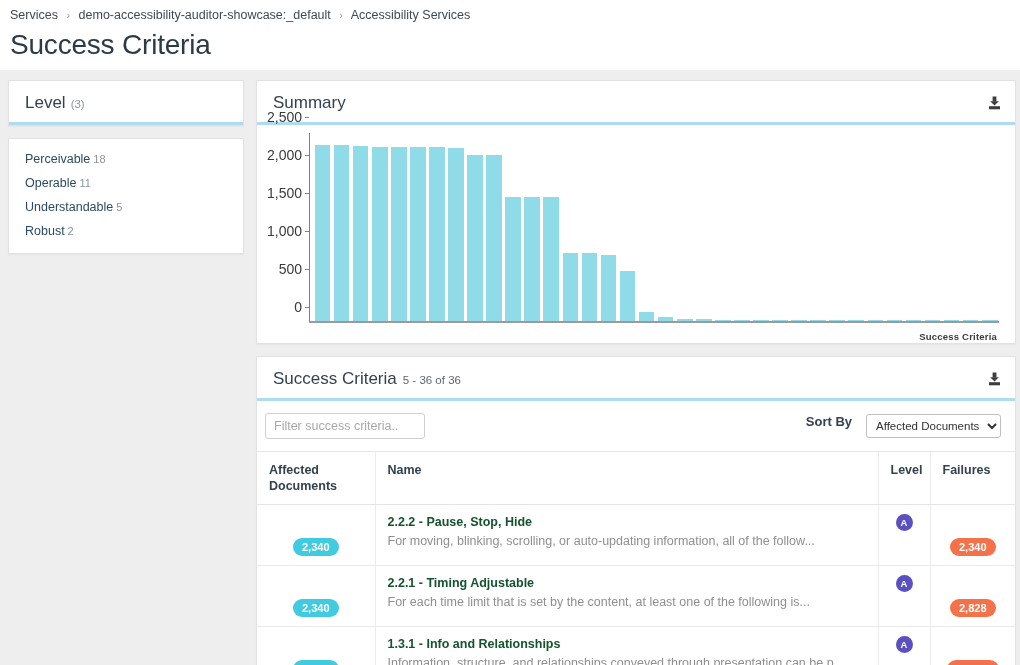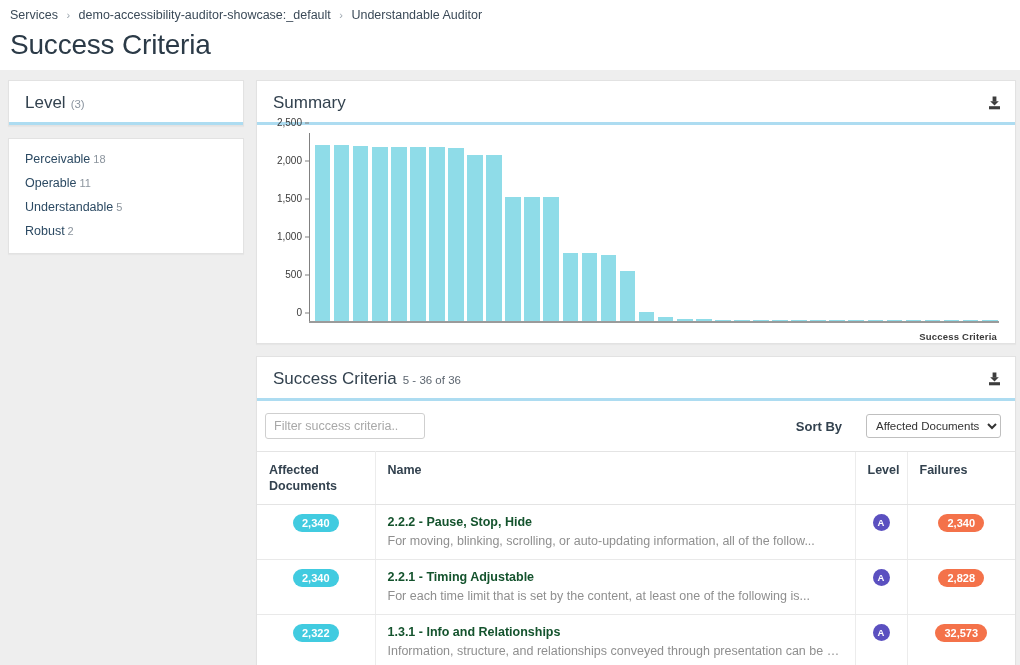--- a/index.html
+++ b/index.html
@@ -128,21 +128,21 @@
   .yaxis {
     position: absolute;
     left: 0; top: 0; bottom: 0;
     width: 1px;
     background: #808080;
   }
   .ytick {
     position: absolute;
     right: 100%;
     transform: translateY(-50%);
-    font-size: 10px;
+    font-size: 14px;
     color: #3a3a3a;
     white-space: nowrap;
     padding-right: 7px;
   }
   .ytick::after {
     content: "";
     position: absolute;
     right: 0; top: 50%;
     width: 4px; height: 1px;
     background: #808080;
@@ -194,21 +194,21 @@
     padding: 3px 8px;
     font-size: 12.5px;
     font-family: "Liberation Sans", sans-serif;
     border: 1px solid #cfcfcf;
     border-radius: 3px;
     color: #444;
     background: #fff;
     outline: none;
   }
   .filter-input::placeholder { color: #a8a8a8; }
-  .sort-wrap { display: flex; align-items: center; gap: 24px; }
+  .sort-wrap { display: flex; gap: 14px; }
   .sort-label {
     font-size: 13px;
     font-weight: bold;
     color: #33424f;
   }
   .sort-select {
     height: 24px;
     font-size: 11.5px;
     font-family: "Liberation Sans", sans-serif;
     border: 1px solid #bfbfbf;
@@ -237,33 +237,34 @@
     line-height: 16px;
   }
   table.sc-table td {
     padding: 9px 12px;
     border-bottom: 1px solid #e9e9e9;
     vertical-align: top;
   }
   .col-affected { width: 118px; text-align: center; border-right: 1px solid #ececec; }
   .col-name { width: auto; margin-left: 24px; }
   .col-level { width: 52px; text-align: center; border-left: 1px solid #ececec; }
-  .col-failures { width: 108px; text-align: center; border-left: 1px solid #ececec; }
+  .col-failures { width: 85px; text-align: center; border-left: 1px solid #ececec; }
   th.col-affected { text-align: left; padding-left: 18px; }
   th.col-level, th.col-failures { text-align: left; }
 
   .badge {
     display: inline-block;
     font-size: 11px;
     font-weight: bold;
     color: #ffffff;
     padding: 2px 9px;
     border-radius: 10px;
     line-height: 14px;
     min-width: 38px;
+    margin-top: 24px;
   }
   .badge-cyan { background: #41cbe0; }
   .badge-orange { background: #f4724a; }
   .level-dot {
     display: inline-block;
     width: 17px; height: 17px;
     border-radius: 50%;
     background: #5b50c0;
     color: #fff;
     font-size: 9.5px;
@@ -290,21 +291,21 @@
 </style>
 </head>
 <body>
 
 <div class="page-head">
   <div class="breadcrumb">
     <a href="#">Services</a>
     <span class="sep">›</span>
     <a href="#">demo-accessibility-auditor-showcase:_default</a>
     <span class="sep">›</span>
-    <a href="#">Understandable Auditor</a>
+    <a href="#">Accessibility Services</a>
   </div>
   <div class="page-title">Success Criteria</div>
 </div>
 
 <div class="wrap">
 
   <div class="col-left">
 
     <div class="panel">
       <div class="panel-head">

